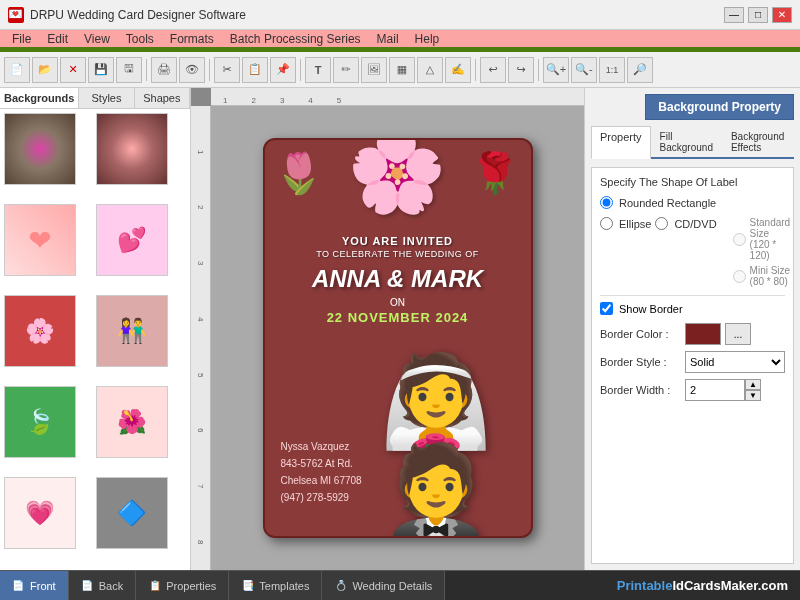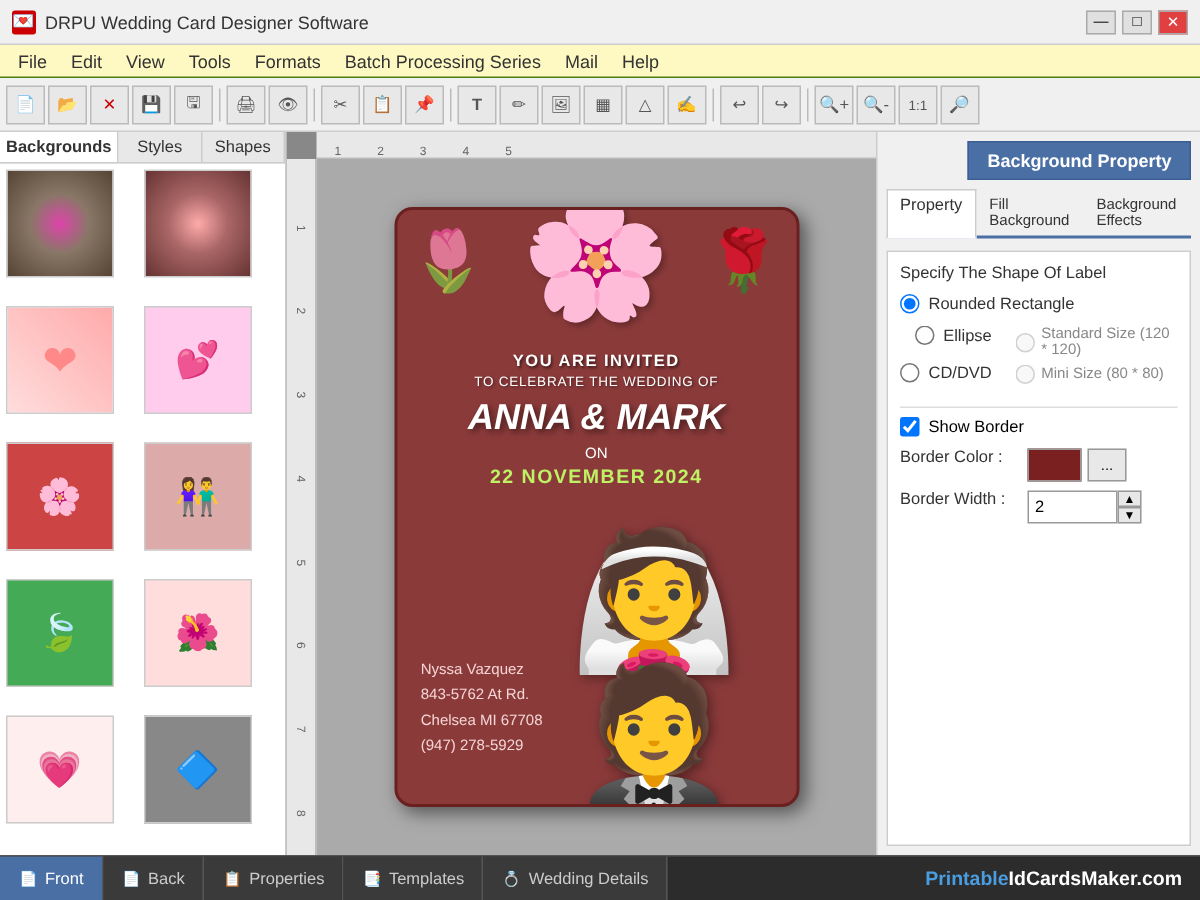--- a/index.html
+++ b/index.html
@@ -6,21 +6,21 @@
     body { width: 800px; height: 600px; overflow: hidden; font-family: 'Segoe UI', Arial, sans-serif; font-size: 12px; background: #f0f0f0; }
 
     
     .title-bar { background: #f0f0f0; height: 30px; display: flex; align-items: center; padding: 0 8px; border-bottom: 1px solid #ccc; }
     .title-bar-icon { width: 16px; height: 16px; background: #c00; margin-right: 6px; border-radius: 2px; }
     .title-bar-text { font-size: 12px; color: #333; flex: 1; }
     .title-bar-controls { display: flex; gap: 4px; }
     .title-btn { width: 20px; height: 16px; border: 1px solid #aaa; background: #e0e0e0; font-size: 10px; display: flex; align-items: center; justify-content: center; cursor: pointer; }
 
     
-    .menu-bar { background: #fef9c3; height: 22px; display: flex; align-items: center; padding: 0 4px; border-bottom: 1px solid #4d7c0f; }
+    .menu-bar { background: #fca5a5; height: 22px; display: flex; align-items: center; padding: 0 4px; border-bottom: 5px solid #4d7c0f; }
     .menu-item { padding: 2px 8px; font-size: 12px; cursor: pointer; color: #333; }
 
     
     .toolbar { background: #f0f0f0; height: 36px; display: flex; align-items: center; padding: 2px 4px; border-bottom: 1px solid #ccc; gap: 2px; flex-wrap: wrap; overflow: hidden; }
     .tool-btn { width: 26px; height: 26px; border: 1px solid #bbb; background: #e8e8e8; display: flex; align-items: center; justify-content: center; cursor: pointer; font-size: 11px; color: #555; }
     .tool-sep { width: 1px; height: 22px; background: #bbb; margin: 0 2px; }
 
     
     .main-area { display: flex; height: calc(600px - 30px - 22px - 36px - 30px); }
 
@@ -54,26 +54,26 @@
     .prop-tab.active { background: #fff; border: 1px solid #ccc; border-bottom: 1px solid #fff; margin-bottom: -2px; }
 
     
     .prop-content { flex: 1; background: #fff; padding: 8px; border: 1px solid #ccc; }
     .prop-section-label { font-size: 11px; color: #333; margin-bottom: 8px; }
     .radio-row { display: flex; align-items: center; gap: 6px; margin-bottom: 8px; }
     .radio-row input[type=radio] { cursor: pointer; }
     .radio-label { font-size: 11px; color: #333; }
 
     .ellipse-cd-row { display: flex; gap: 8px; margin-bottom: 8px; align-items: flex-start; }
-    .ellipse-col { display: flex; flex-direction: column; gap: 4px; align-items: flex-end; }
+    .ellipse-col { display: flex; flex-direction: row; gap: 4px; align-items: flex-end; }
     .size-options { display: flex; flex-direction: column; gap: 4px; margin-left: 8px; }
     .size-opt { display: flex; align-items: center; gap: 4px; font-size: 10px; color: #888; }
 
     .show-border-row { display: flex; align-items: center; gap: 6px; margin-bottom: 8px; font-size: 11px; }
-    .border-row { display: flex; align-items: flex-start; margin-bottom: 6px; }
+    .border-row { display: flex; align-items: center; margin-bottom: 6px; }
     .border-label { font-size: 11px; color: #333; width: 85px; }
     .color-swatch { width: 36px; height: 22px; background: #7B2020; border: 1px solid #999; cursor: pointer; }
     .browse-btn { width: 26px; height: 22px; border: 1px solid #999; background: #e8e8e8; font-size: 10px; cursor: pointer; display: flex; align-items: center; justify-content: center; margin-left: 4px; }
     .style-select { flex: 1; height: 22px; font-size: 11px; border: 1px solid #999; background: #fff; cursor: pointer; }
     .width-input-row { display: flex; align-items: center; }
     .width-input { width: 60px; height: 22px; border: 1px solid #999; font-size: 11px; padding: 2px 4px; }
     .spin-btns { display: flex; flex-direction: column; }
     .spin-btn { width: 16px; height: 11px; border: 1px solid #999; background: #e8e8e8; font-size: 8px; cursor: pointer; display: flex; align-items: center; justify-content: center; line-height: 1; }
 
     
@@ -274,20 +274,28 @@
         <input type="checkbox" checked="" id="showborder" style="">
         <label for="showborder">Show Border</label>
       </div>
 
       <div class="border-row">
         <div class="border-label">Border Color :</div>
         <div class="color-swatch"></div>
         <div class="browse-btn">...</div>
       </div>
 
+      <div class="border-row">
+        <div class="border-label">Border Style :</div>
+        <select class="style-select">
+          <option>Solid</option>
+          <option>Dashed</option>
+          <option>Dotted</option>
+        </select>
+      </div>
 
       <div class="border-row">
         <div class="border-label">Border Width :</div>
         <div class="width-input-row">
           <input type="text" class="width-input" value="2" style="">
           <div class="spin-btns">
             <div class="spin-btn">▲</div>
             <div class="spin-btn">▼</div>
           </div>
         </div>

